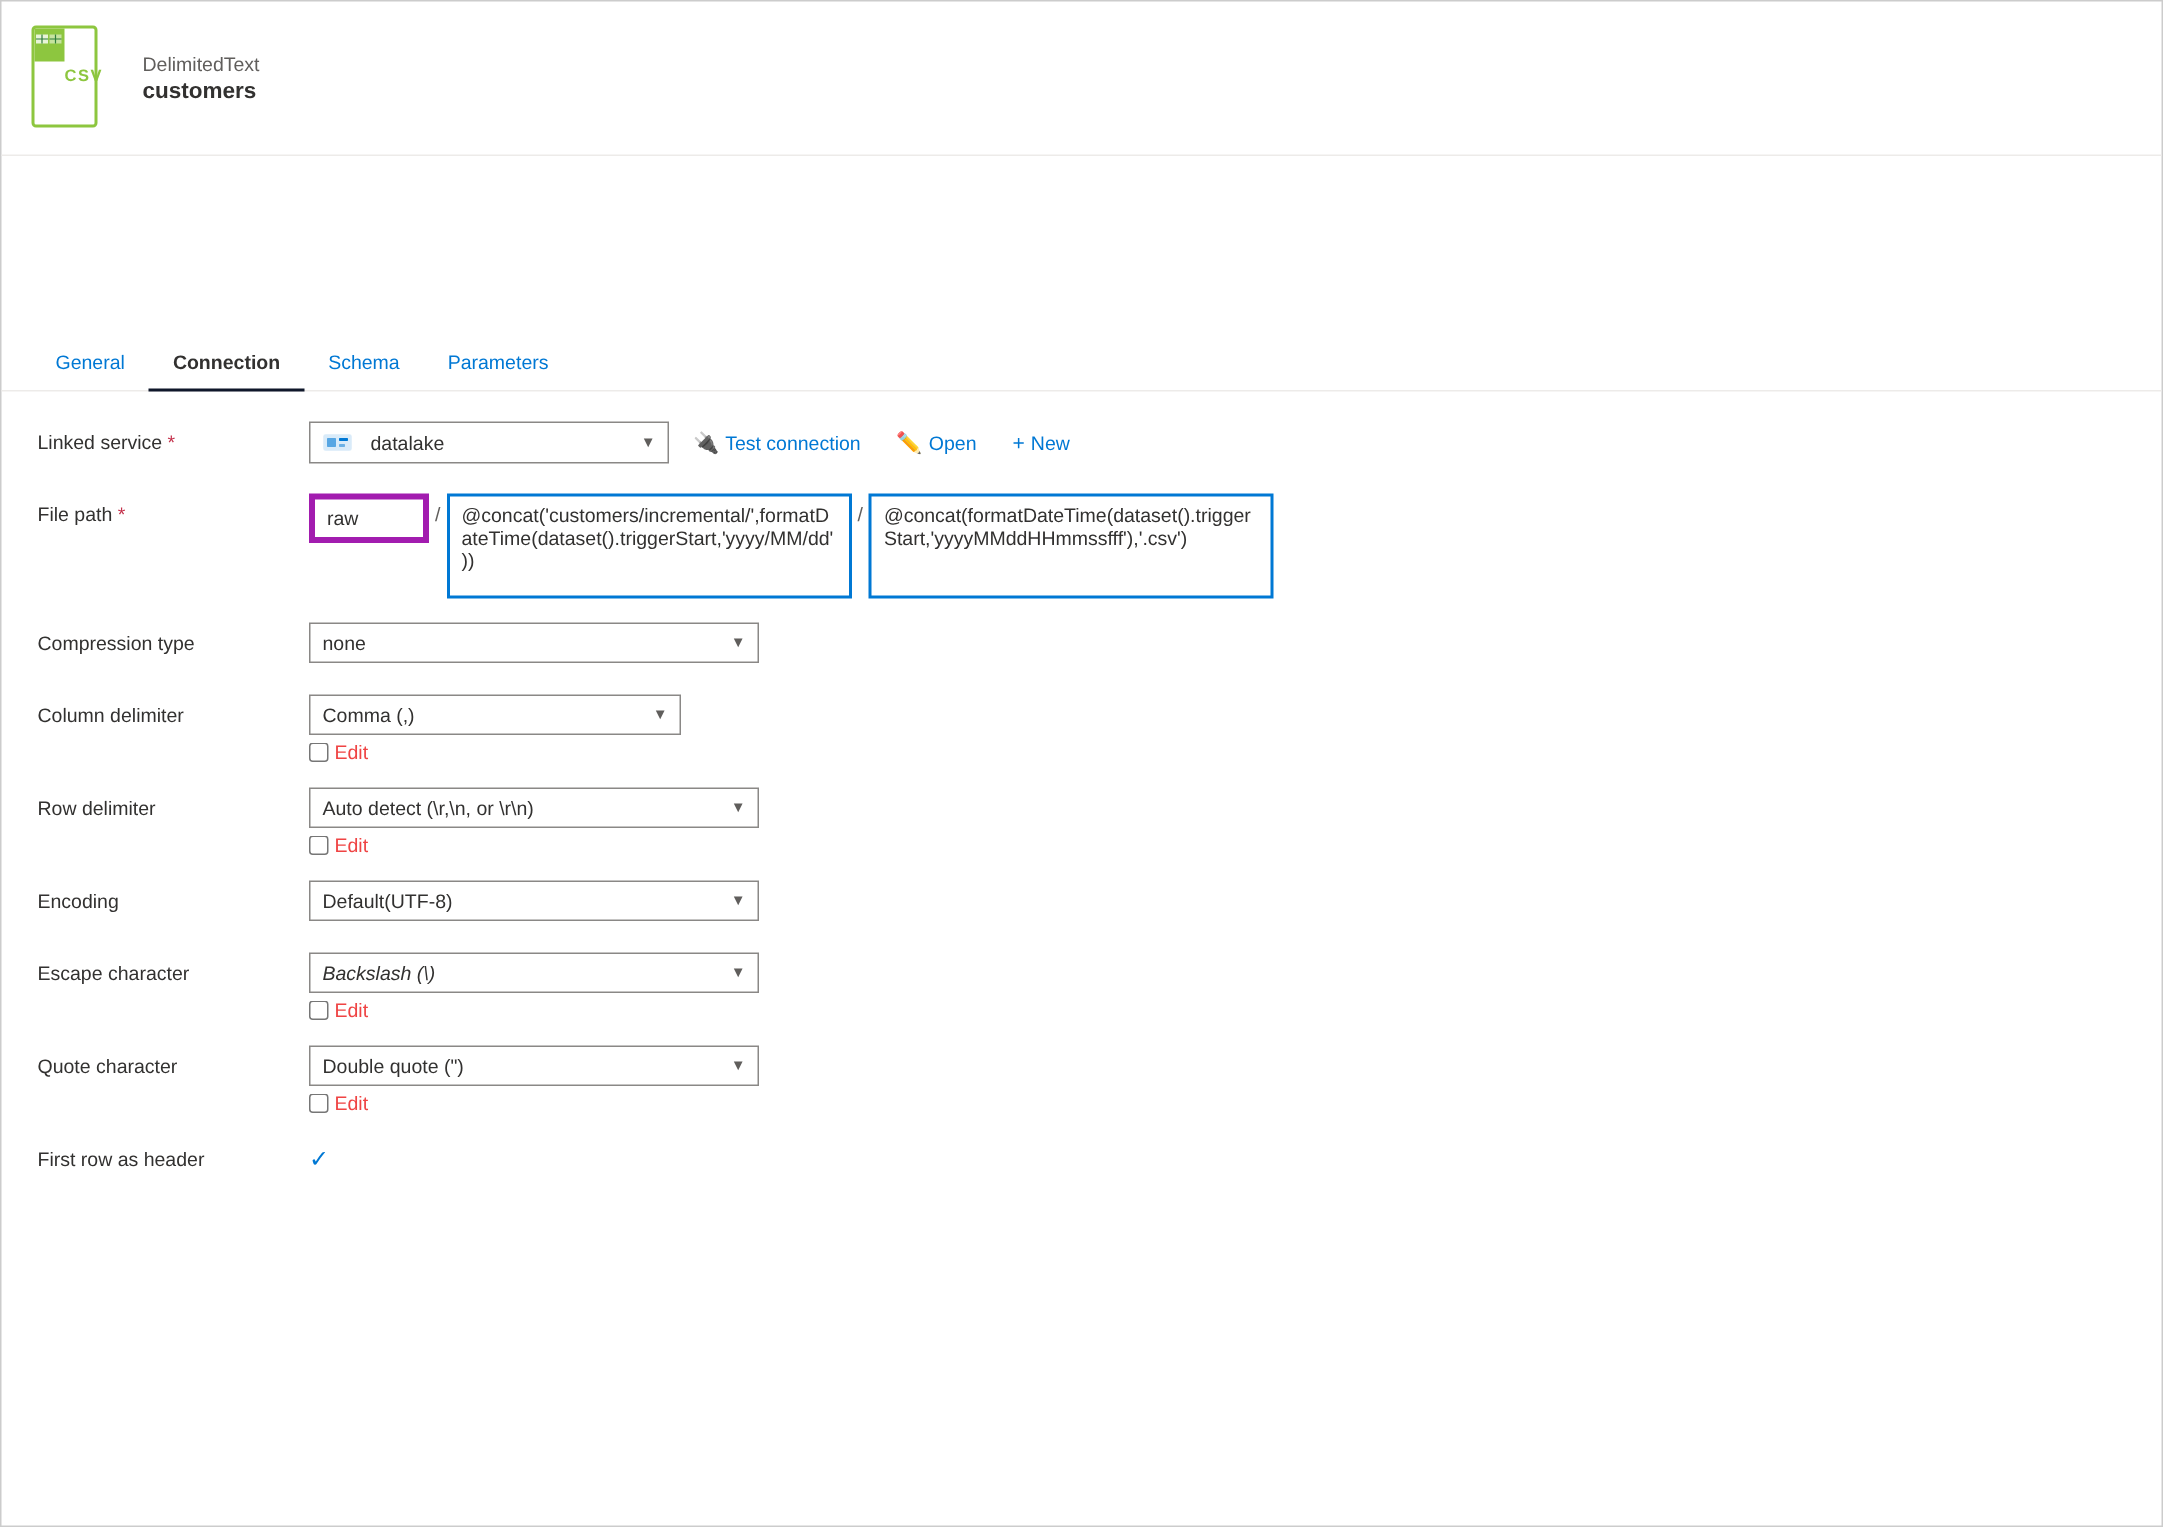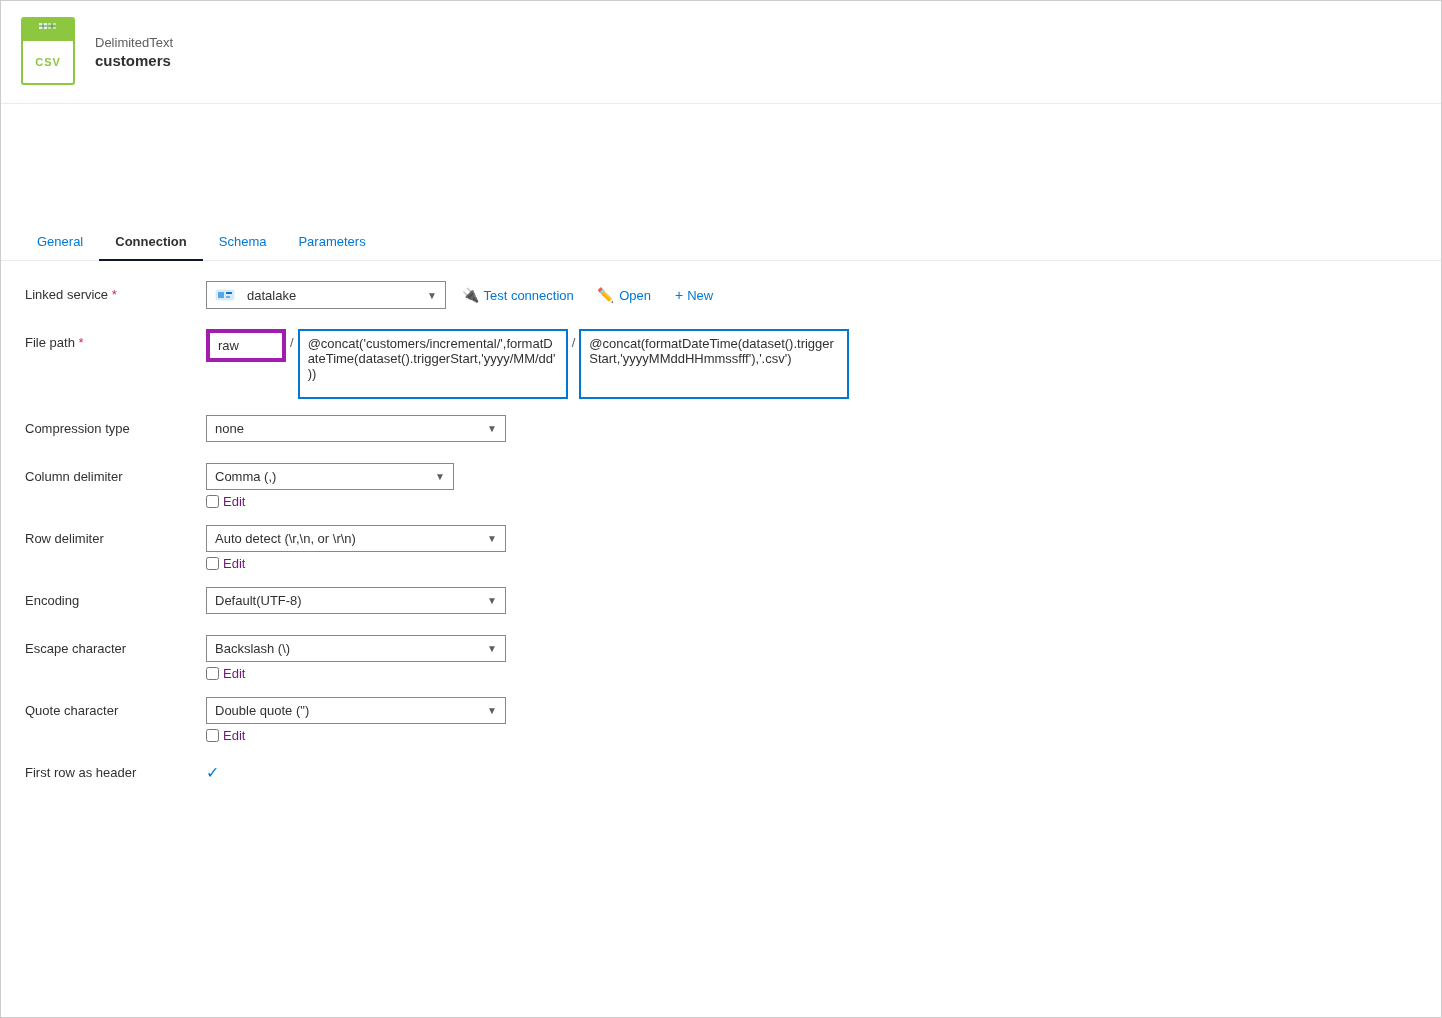--- a/index.html
+++ b/index.html
@@ -3,21 +3,21 @@
   <meta charset="utf-8">
   <style>
     * { box-sizing: border-box; margin: 0; padding: 0; }
     body { font-family: 'Segoe UI', Arial, sans-serif; font-size: 13px; background: #fff; color: #323130; }
 
     .app-container { width: 1442px; min-height: 1018px; background: #fff; border: 1px solid #ccc; }
 
     
     .header { padding: 16px 20px; display: flex; align-items: center; gap: 14px; border-bottom: 1px solid #edebe9; }
     .csv-icon { width: 60px; height: 70px; position: relative; flex-shrink: 0; }
-    .csv-icon-inner { width: 54px; height: 68px; border: 2px solid #8dc63f; border-radius: 3px; background: #fff; display: flex; flex-direction: column; }
+    .csv-icon-inner { width: 44px; height: 68px; border: 2px solid #8dc63f; border-radius: 3px; background: #fff; display: flex; flex-direction: row; }
     .csv-icon-top { background: #8dc63f; height: 22px; display: flex; align-items: center; justify-content: center; }
     .csv-icon-top svg { width: 20px; height: 16px; }
     .csv-icon-bottom { flex: 1; display: flex; align-items: center; justify-content: center; }
     .csv-text-label { font-size: 11px; font-weight: bold; color: #8dc63f; letter-spacing: 1px; }
     .header-info { display: flex; flex-direction: column; gap: 2px; }
     .header-type { font-size: 13px; color: #605e5c; }
     .header-name { font-size: 15px; font-weight: bold; color: #323130; }
 
     
     .tabs-container { padding: 0 20px; border-bottom: 1px solid #edebe9; margin-top: 120px; }
@@ -39,21 +39,21 @@
 
     
     .dropdown { border: 1px solid #8a8886; background: #fff; padding: 5px 8px; display: flex; align-items: center; justify-content: space-between; cursor: pointer; font-size: 13px; color: #323130; }
     .dropdown-arrow { color: #605e5c; font-size: 10px; margin-left: 8px; }
 
     .linked-service-dropdown { width: 240px; }
     .compression-dropdown { width: 300px; }
     .delimiter-dropdown { width: 248px; }
     .row-delimiter-dropdown { width: 300px; }
     .encoding-dropdown { width: 300px; }
-    .escape-dropdown { width: 300px; }
+    .escape-dropdown { width: 300px; font-style: italic; }
     .quote-dropdown { width: 300px; }
 
     
     .ls-icon { width: 20px; height: 16px; margin-right: 6px; }
 
     
     .action-btn { display: flex; align-items: center; gap: 4px; color: #0078d4; cursor: pointer; font-size: 13px; padding: 5px 8px; background: none; border: none; white-space: nowrap; }
     .action-btn-icon { font-size: 14px; }
 
     
@@ -71,21 +71,21 @@
     .browse-btn-arrow { padding: 5px 6px; border-left: 1px solid #0078d4; }
     .browse-btn-group { display: flex; border: 1px solid #0078d4; }
     .browse-btn-group .browse-btn-main { border: none; }
     .browse-btn-group .browse-btn-arrow { border: none; border-left: 1px solid #0078d4; }
 
     .preview-btn { border: 1px solid #0078d4; background: #fff; color: #0078d4; padding: 5px 12px; cursor: pointer; font-size: 13px; display: flex; align-items: center; gap: 6px; margin-left: 8px; }
 
     
     .edit-row { display: flex; align-items: center; gap: 4px; margin-top: 4px; }
     .edit-checkbox { width: 13px; height: 13px; border: 1px solid #8a8886; cursor: pointer; }
-    .edit-label { font-size: 13px; color: #701a75; cursor: pointer; }
+    .edit-label { font-size: 13px; color: #ef4444; cursor: pointer; }
 
     
     .sub-group { display: flex; flex-direction: column; }
 
     
     .null-value-input { border: 1px solid #8a8886; padding: 5px 8px; font-size: 13px; width: 260px; }
 
     
     .checkmark { color: #0078d4; font-size: 16px; margin-top: 4px; }
   </style>

